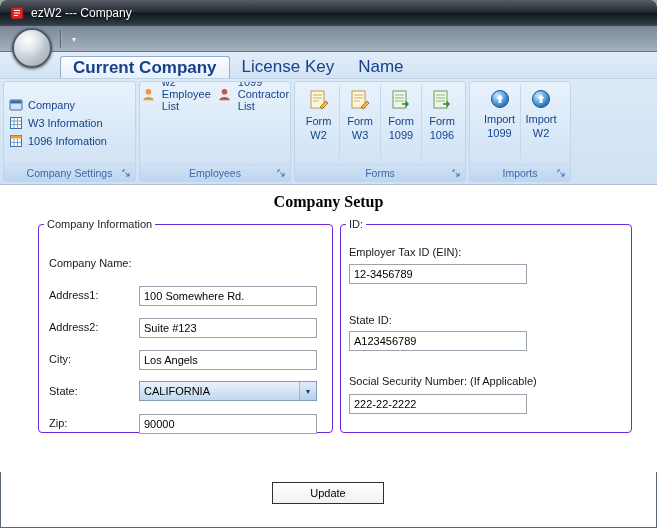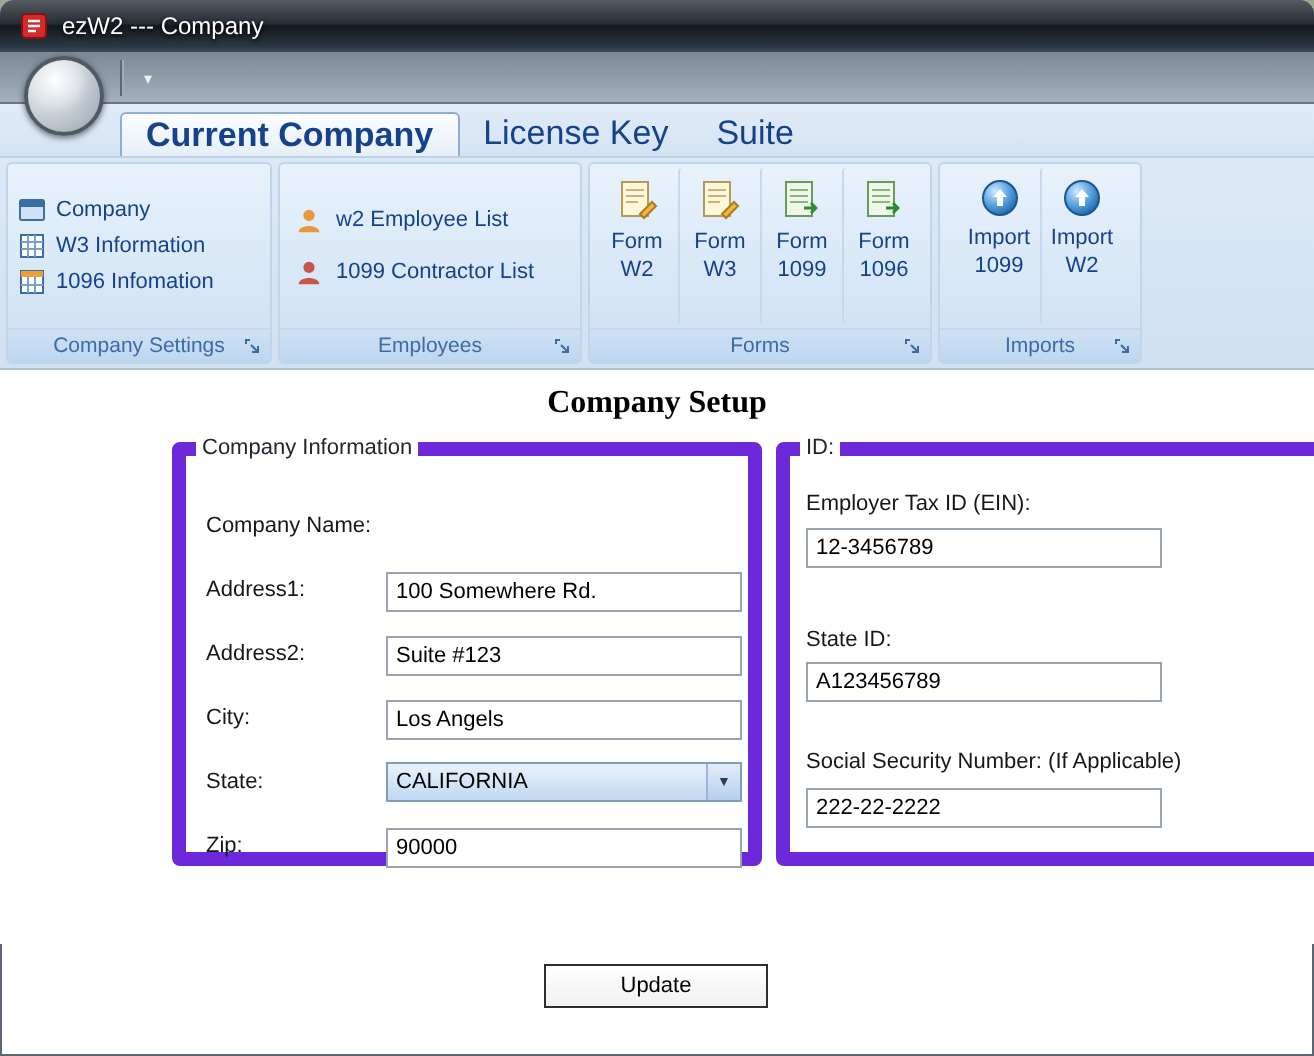--- a/index.html
+++ b/index.html
@@ -45,21 +45,21 @@
   .ribbon-body { height:107px; display:flex; gap:3px; padding:2px 3px;
                  background:linear-gradient(#dce9f7,#cfe1f3);
                  border-top:1px solid #bcd0e6; border-bottom:1px solid #aebdd0; }
   .group { display:flex; flex-direction:column; border:1px solid #c0d4ea; border-radius:3px;
            background:linear-gradient(#e8f2fc,#d7e7f7 60%,#cedff2); overflow:hidden; }
   .g-settings { width:133px; } .g-employees { width:152px; }
   .g-forms { width:172px; }   .g-imports { width:102px; }
 
   .group-items { flex:1; display:flex; }
   .items-col-sm { flex-direction:column; justify-content:center; gap:2px; padding:2px 5px; }
-  .items-col-md { flex-direction:column; justify-content:center; gap:6px; padding:2px 7px; }
+  .items-col-md { flex-direction:row; justify-content:center; gap:6px; padding:2px 7px; }
   .items-row    { flex-direction:row; justify-content:center; align-items:stretch; padding:2px 0; }
 
   .small-item { display:flex; align-items:center; gap:5px; height:16px;
                 font-size:11px; color:#15428b; border-radius:2px; cursor:default; }
   .med-item   { display:flex; align-items:center; gap:6px; height:20px;
                 font-size:11px; color:#15428b; cursor:default; }
   .big-btn { width:41px; display:flex; flex-direction:column; align-items:center;
              padding-top:5px; gap:1px; font-size:11px; line-height:1.15;
              color:#15428b; cursor:default; border-radius:2px;text-align:center; }
   .big-btn + .big-btn { border-left:1px solid #c5d8ec; }
@@ -73,21 +73,21 @@
               display:flex; align-items:center; justify-content:center; cursor:default; }
 
   .icn { display:inline-flex; } 
 
   
   .content { position:relative; height:287px; background:#fff; }
   .page-title { position:absolute; top:8px; left:0; right:0; text-align:center;
                 font-family:"Liberation Serif", serif; font-weight:bold;
                 font-size:16px; color:#000; }
 
-  fieldset { position:absolute; border:7px solid #6d28d9; border-radius:4px; padding:0;margin-left:48px; }
+  fieldset { position:absolute; border:1px solid #6d28d9; border-radius:4px; padding:0; }
   legend { font-size:11px; color:#20262e; padding:0 3px; margin-left:5px; }
   .gb-company { left:38px; top:33px; width:295px; height:215px; }
   .gb-id      { left:340px; top:33px; width:292px; height:215px; }
 
   .fl { position:absolute; left:10px; font-size:11px; color:#14181c; white-space:nowrap; }
   .fi { position:absolute; left:100px; width:178px; height:20px;
         border:1px solid #9aa4ae; background:#fff; font:11px "Liberation Sans",sans-serif;
         color:#000; padding:1px 4px; }
   .fl2 { left:8px; } 
   .fi2 { left:8px; width:178px; }
@@ -138,21 +138,21 @@
   <div class="orb"></div>
 
   <div class="tab-row">
     <div class="tab active">
       <span>Current Company</span>
     </div>
     <div class="tab">
       <span>License Key</span>
     </div>
     <div class="tab">
-      <span>Suite</span>
+      <span>Name</span>
     </div>
   </div>
 
   <div class="ribbon-body">
 
     <div class="group g-settings">
       <div class="group-items items-col-sm">
         <div class="small-item">
           <span class="icn">
             <svg width="14" height="14" viewBox="0 0 14 14">

